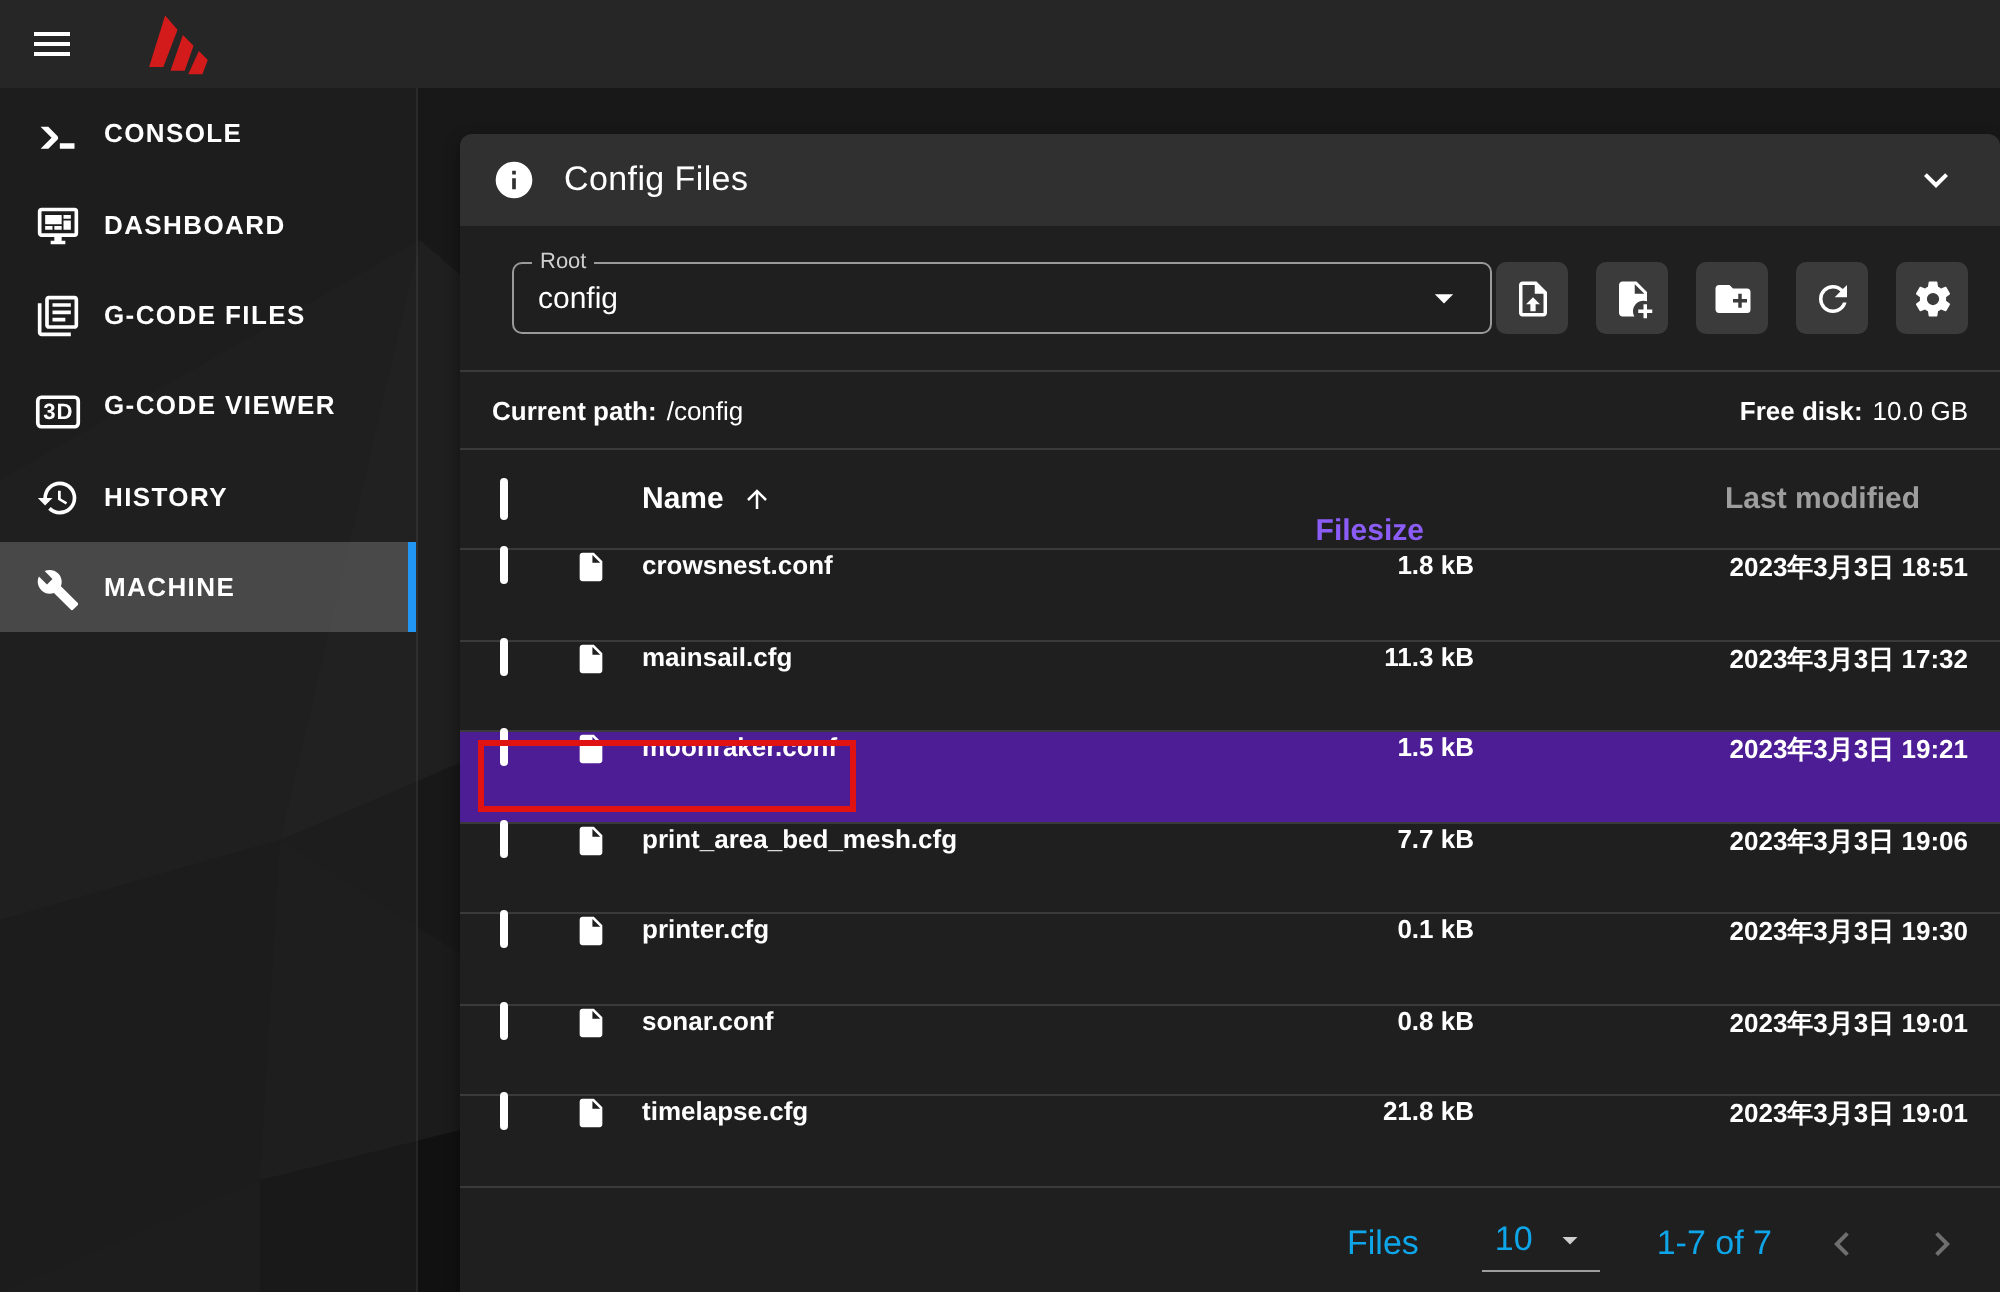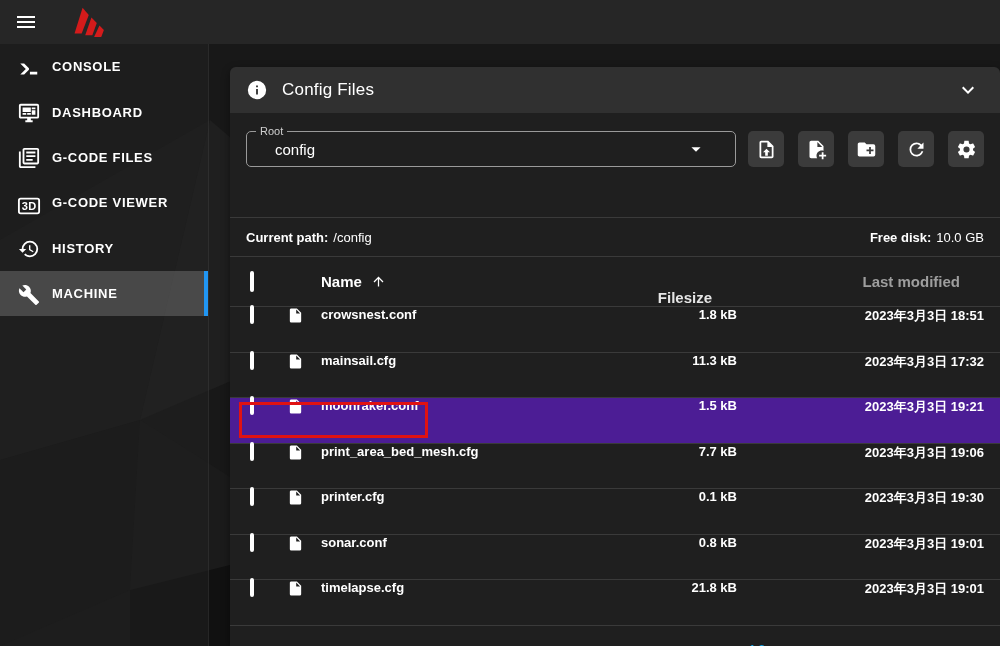--- a/index.html
+++ b/index.html
@@ -70,42 +70,41 @@
     display: flex; align-items: center; justify-content: center; cursor: pointer;
   }
   .collapse-btn svg { width: 24px; height: 24px; fill: #fff; }
 
   .card-toolbar {
     flex: 0 0 72px; display: flex; align-items: center; padding: 0 16px;
   }
   .root-select {
     position: relative; width: 490px; height: 36px;
     border: 1px solid #9a9a9a; border-radius: 5px;
-    display: flex; align-items: center; padding: 0 28px; cursor: pointer;
+    display: flex; align-items: center; padding: 0 12px; cursor: pointer; margin-left: 10px;
   }
   .root-label {
     position: absolute; top: -8px; left: 9px; padding: 0 4px;
     font-size: 11px; color: #cfcfcf; background: #1f1f1f; line-height: 14px;
   }
   .root-value { font-size: 15px; font-weight: 500; }
   .root-caret { margin-left: auto; }
   .root-caret svg { width: 22px; height: 22px; fill: #fff; }
 
   .toolbar-buttons { margin-left: auto; display: flex; gap: 14px; }
   .tool-btn {
     width: 36px; height: 36px; background: #3b3b3b; border: none; border-radius: 5px;
     display: flex; align-items: center; justify-content: center; cursor: pointer;
   }
   .tool-btn svg { width: 21px; height: 21px; fill: #fff; }
 
   .path-bar {
     flex: 0 0 40px; display: flex; align-items: center; justify-content: space-between;
     padding: 0 16px; border-top: 1px solid #3a3a3a; border-bottom: 1px solid #3a3a3a;
     font-size: 13px;
-    margin-top: 32px;
   }
   .path-bar b { font-weight: 700; }
   .path-bar .value { font-weight: 400; margin-left: 5px; }
 
   
   .thead {
     flex: 0 0 46px; display: flex; align-items: center;
     border-bottom: 1px solid #3a3a3a; font-size: 15px; font-weight: 700;
   }
   .trow {
@@ -113,21 +112,21 @@
     border-bottom: 1px solid #3a3a3a; font-size: 13px; font-weight: 600; cursor: pointer;
   }
   .trow.highlight { background: #4c1d95; }
   .c-check { flex: 0 0 18px; margin-left: 20px; }
   .checkbox { width: 18px; height: 18px; border: 2px solid #fff; border-radius: 2px; cursor: pointer; }
   .c-icon { flex: 0 0 18px; margin-left: 18px; display: flex; justify-content: center; }
   .c-icon svg { width: 17px; height: 17px; fill: #fff; }
   .c-name { flex: 1 1 auto; margin-left: 17px; display: flex; align-items: center; }
   .c-size { flex: 0 0 110px; text-align: right; padding-right: 13px; }
   .c-mod  { flex: 0 0 250px; text-align: right; padding-right: 16px; }
-  .thead .c-size { padding-right: 38px; color: #e5e5e5; margin-top: 32px; }
+  .thead .c-size { padding-right: 38px; color: #8b5cf6; margin-top: 32px; }
   .thead .c-mod  { padding-right: 40px; color: #9e9e9e; }
   .sort-arrow { margin-left: 9px; display: inline-flex; }
   .sort-arrow svg { width: 15px; height: 15px; fill: #fff; }
 
   .annotation-box {
     position: absolute; left: 9px; top: 4px; height: 36px; width: 189px;
     border: 3px solid #e01212; pointer-events: none; z-index: 2;
   }
 
   

